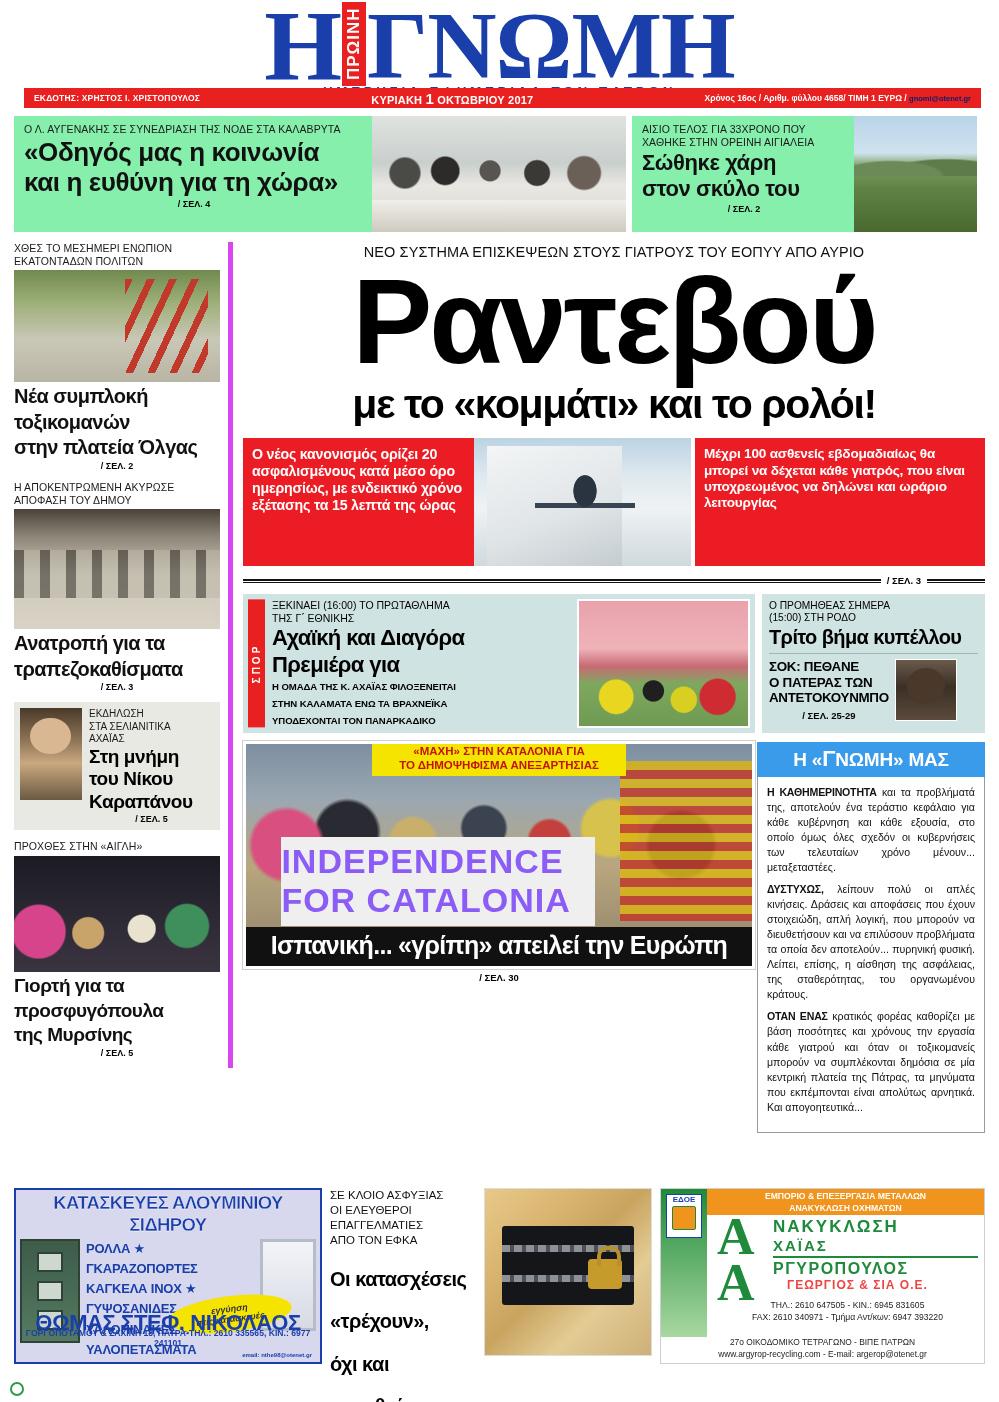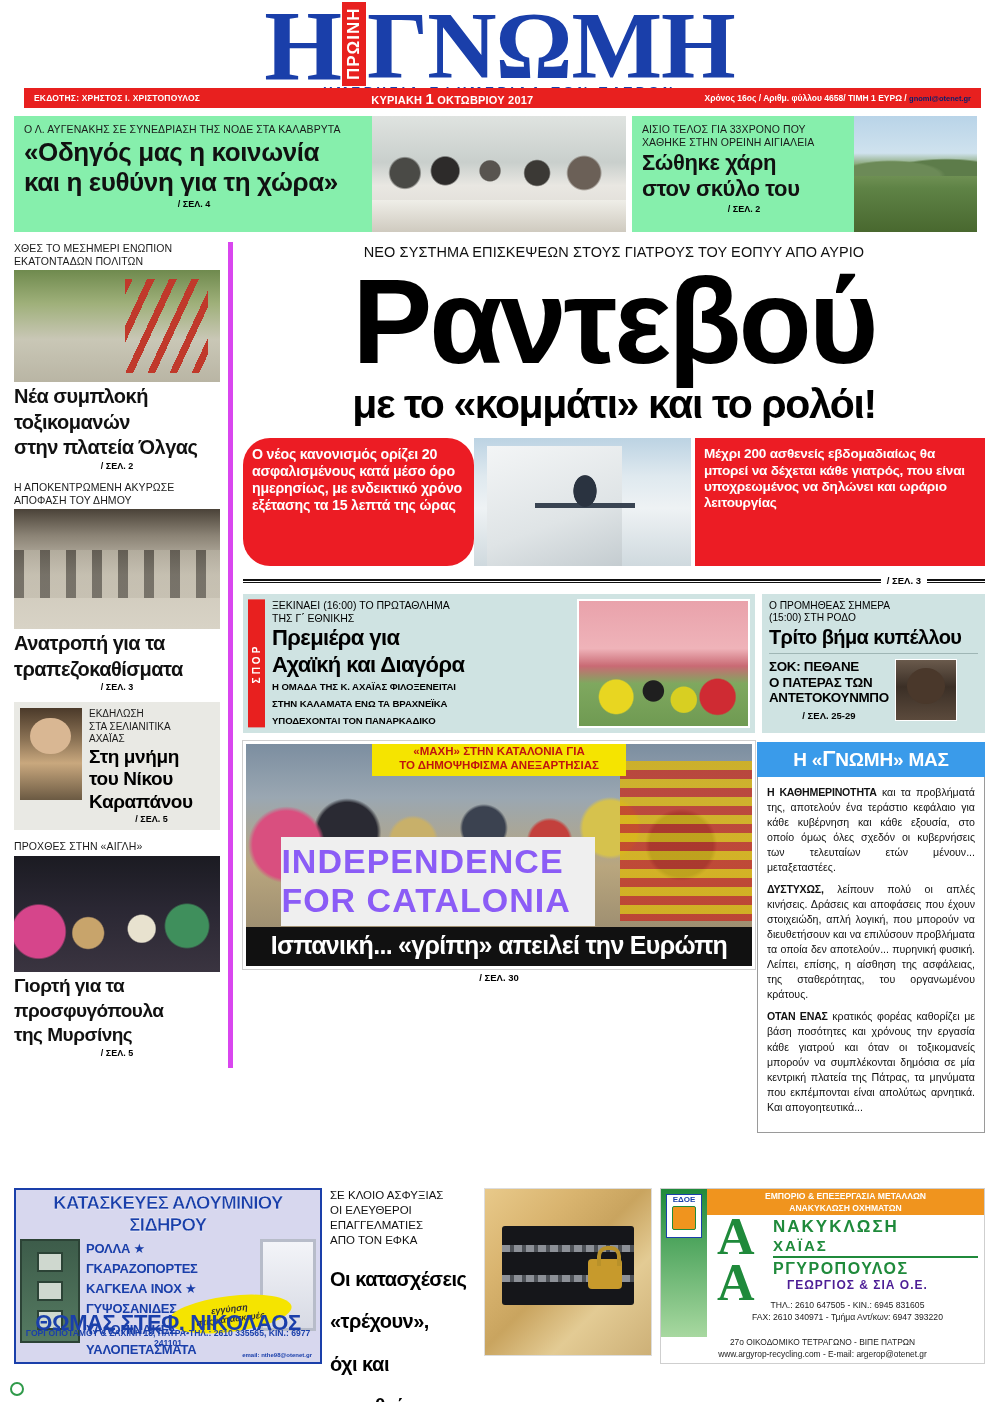--- a/index.html
+++ b/index.html
@@ -132,21 +132,21 @@
   }
   .hero-photo::before{content:"";position:absolute;left:6%;top:6%;width:62%;height:94%;
     background:linear-gradient(160deg,#f3f5f6 0%,#dfe4e6 60%,#c4ccd0 100%);}
   .hero-photo::after{content:"";position:absolute;left:28%;top:28%;width:46%;height:66%;
     background:radial-gradient(ellipse at 50% 20%,#2a3340 0 16%,transparent 17%),
       linear-gradient(180deg,transparent 0 34%,#394452 34% 40%,transparent 40%);}
   .redbox {
     background:#ec1c24; color:#fff; font-weight:800; letter-spacing:-.2px;
     padding: 8px 9px; line-height:1.2;
   }
-  .redbox.a { width:231px; font-size:14.2px;border-radius:27px; }
+  .redbox.a { width:231px; font-size:14.2px; }
   .redbox.b { width:290px; font-size:13.6px; margin-left:auto; }
 
   .rule-sel {
     display:flex; align-items:center; gap:6px; margin-top:9px;
   }
   .rule-sel .bar { flex:1 1 auto; height:6px; background:#111; border-top:1px solid #fff; border-bottom:1px solid #fff; background-clip:padding-box;
     background-image:linear-gradient(180deg,#111 0 2px,#fff 2px 3px,#111 3px 6px); }
   .rule-sel .bar.short { flex:0 0 58px; }
   .rule-sel .lbl { font-size:9.5px; font-weight:800; }
 
@@ -269,21 +269,21 @@
     display:flex;flex-direction:column;align-items:center;}
   .rec-edoe b{color:#1a3faa;font-size:8px;font-weight:900;}
   .rec-edoe i{display:block;width:24px;height:24px;margin-top:2px;background:#f0941e;border:1px solid #1f8a3b;border-radius:2px;}
   .rec-main{position:absolute;left:56px;right:6px;top:28px;}
   .rec-l1{color:#1f8a3b;font-weight:800;font-size:17px;letter-spacing:2px;padding-left:56px;}
   .rec-l2{color:#1f8a3b;font-weight:800;font-size:15px;letter-spacing:2px;padding-left:56px;}
   .rec-bigA{position:absolute;left:0;top:-2px;color:#1f8a3b;font-weight:900;font-size:52px;line-height:.85;font-family:"Liberation Serif",serif;}
   .rec-bigA2{position:absolute;left:0;top:44px;color:#1f8a3b;font-weight:900;font-size:52px;line-height:.85;font-family:"Liberation Serif",serif;}
   .rec-hr{height:2px;background:#1f8a3b;margin:2px 0 2px 56px;}
   .rec-l3{color:#1f8a3b;font-weight:800;font-size:16px;letter-spacing:1.5px;padding-left:56px;}
-  .rec-l4{color:#4c1d95;font-weight:800;font-size:12px;letter-spacing:1px;padding-left:70px;}
+  .rec-l4{color:#ef4444;font-weight:800;font-size:12px;letter-spacing:1px;padding-left:70px;}
   .rec-tel{position:absolute;left:56px;right:6px;top:110px;text-align:center;font-size:8.6px;color:#222;line-height:1.4;}
   .rec-foot{position:absolute;left:6px;right:6px;bottom:2px;text-align:center;font-size:8.4px;color:#222;line-height:1.5;}
 
   .corner { position:absolute; left:10px; bottom:6px; width:14px; height:14px; border-radius:50%;
     border:2px solid #2f9a4a; }
 </style>
 </head>
 <body>
 
 <div class="page">
@@ -382,38 +382,38 @@
 
     <div class="col-main">
 
       <div class="main-kicker">ΝΕΟ ΣΥΣΤΗΜΑ ΕΠΙΣΚΕΨΕΩΝ ΣΤΟΥΣ ΓΙΑΤΡΟΥΣ ΤΟΥ ΕΟΠΥΥ ΑΠΟ ΑΥΡΙΟ</div>
       <div class="main-title">Ραντεβού</div>
       <div class="main-sub">με το «κομμάτι» και το ρολόι!</div>
 
       <div class="hero-row">
         <div class="redbox a">Ο νέος κανονισμός ορίζει 20 ασφαλισμένους κατά μέσο όρο ημερησίως, με ενδεικτικό χρόνο εξέτασης τα 15 λεπτά της ώρας</div>
         <div class="hero-photo"></div>
-        <div class="redbox b">Μέχρι 200 ασθενείς εβδομαδιαίως θα μπορεί  να δέχεται κάθε γιατρός, που είναι υποχρεωμένος να δηλώνει και ωράριο λειτουργίας</div>
+        <div class="redbox b">Μέχρι 100 ασθενείς εβδομαδιαίως θα μπορεί  να δέχεται κάθε γιατρός, που είναι υποχρεωμένος να δηλώνει και ωράριο λειτουργίας</div>
       </div>
 
       <div class="rule-sel">
         <span class="bar"></span>
         <span class="lbl">/ ΣΕΛ. 3</span>
         <span class="bar short"></span>
       </div>
 
       <div class="sports">
 
         <div class="sports-left">
           <div class="sp-tab">ΣΠΟΡ</div>
           <div class="sp-col">
             <div class="sp-kicker">ΞΕΚΙΝΑΕΙ (16:00) ΤΟ ΠΡΩΤΑΘΛΗΜΑ</div>
             <div class="sp-kicker">ΤΗΣ Γ΄ ΕΘΝΙΚΗΣ</div>
+            <div class="sp-head">Αχαϊκή και Διαγόρα</div>
             <div class="sp-head">Πρεμιέρα για</div>
-            <div class="sp-head">Αχαϊκή και Διαγόρα</div>
             <div class="sp-body">Η ΟΜΑΔΑ ΤΗΣ Κ. ΑΧΑΪΑΣ ΦΙΛΟΞΕΝΕΙΤΑΙ</div>
             <div class="sp-body">ΣΤΗΝ ΚΑΛΑΜΑΤΑ ΕΝΩ ΤΑ ΒΡΑΧΝΕΪΚΑ</div>
             <div class="sp-body">ΥΠΟΔΕΧΟΝΤΑΙ ΤΟΝ ΠΑΝΑΡΚΑΔΙΚΟ</div>
           </div>
           <div class="sp-photo ph-soccer"></div>
         </div>
 
         <div class="sports-right">
           <div class="sr-kicker">Ο ΠΡΟΜΗΘΕΑΣ ΣΗΜΕΡΑ</div>
           <div class="sr-kicker">(15:00) ΣΤΗ ΡΟΔΟ</div>
@@ -448,21 +448,21 @@
 
     </div>
   </div>
 
   <div class="opinion">
     <div class="op-head">
       <span>Η «</span><span class="big">Γ</span><span>ΝΩΜΗ» ΜΑΣ</span>
     </div>
     <div class="op-box">
       <p class="op-p">
-        <b>Η ΚΑΘΗΜΕΡΙΝΟΤΗΤΑ</b><span> και τα προβλήματά της, αποτελούν ένα τεράστιο κεφάλαιο για κάθε κυβέρνηση και κάθε εξουσία, στο οποίο όμως όλες σχεδόν οι κυβερνήσεις των τελευταίων ετών μένουν... μεταξεταστέες.</span>
+        <b>Η ΚΑΘΗΜΕΡΙΝΟΤΗΤΑ</b><span> και τα προβλήματά της, αποτελούν ένα τεράστιο κεφάλαιο για κάθε κυβέρνηση και κάθε εξουσία, στο οποίο όμως όλες σχεδόν οι κυβερνήσεις των τελευταίων χρόνο μένουν... μεταξεταστέες.</span>
       </p>
       <p class="op-p">
         <b>ΔΥΣΤΥΧΩΣ,</b><span> λείπουν πολύ οι απλές κινήσεις. Δράσεις και αποφάσεις που έχουν στοιχειώδη, απλή λογική, που μπορούν να διευθετήσουν και να επιλύσουν προβλήματα τα οποία δεν αποτελούν... πυρηνική φυσική. Λείπει, επίσης, η αίσθηση της ασφάλειας, της σταθερότητας, του οργανωμένου κράτους.</span>
       </p>
       <p class="op-p">
         <b>ΟΤΑΝ ΕΝΑΣ</b><span> κρατικός φορέας καθορίζει με βάση ποσότητες και χρόνους την εργασία κάθε γιατρού και όταν οι τοξικομανείς μπορούν να συμπλέκονται δημόσια σε μία κεντρική πλατεία της Πάτρας, τα μηνύματα που εκπέμπονται είναι απολύτως αρνητικά. Και απογοητευτικά...</span>
       </p>
     </div>
   </div>
 

